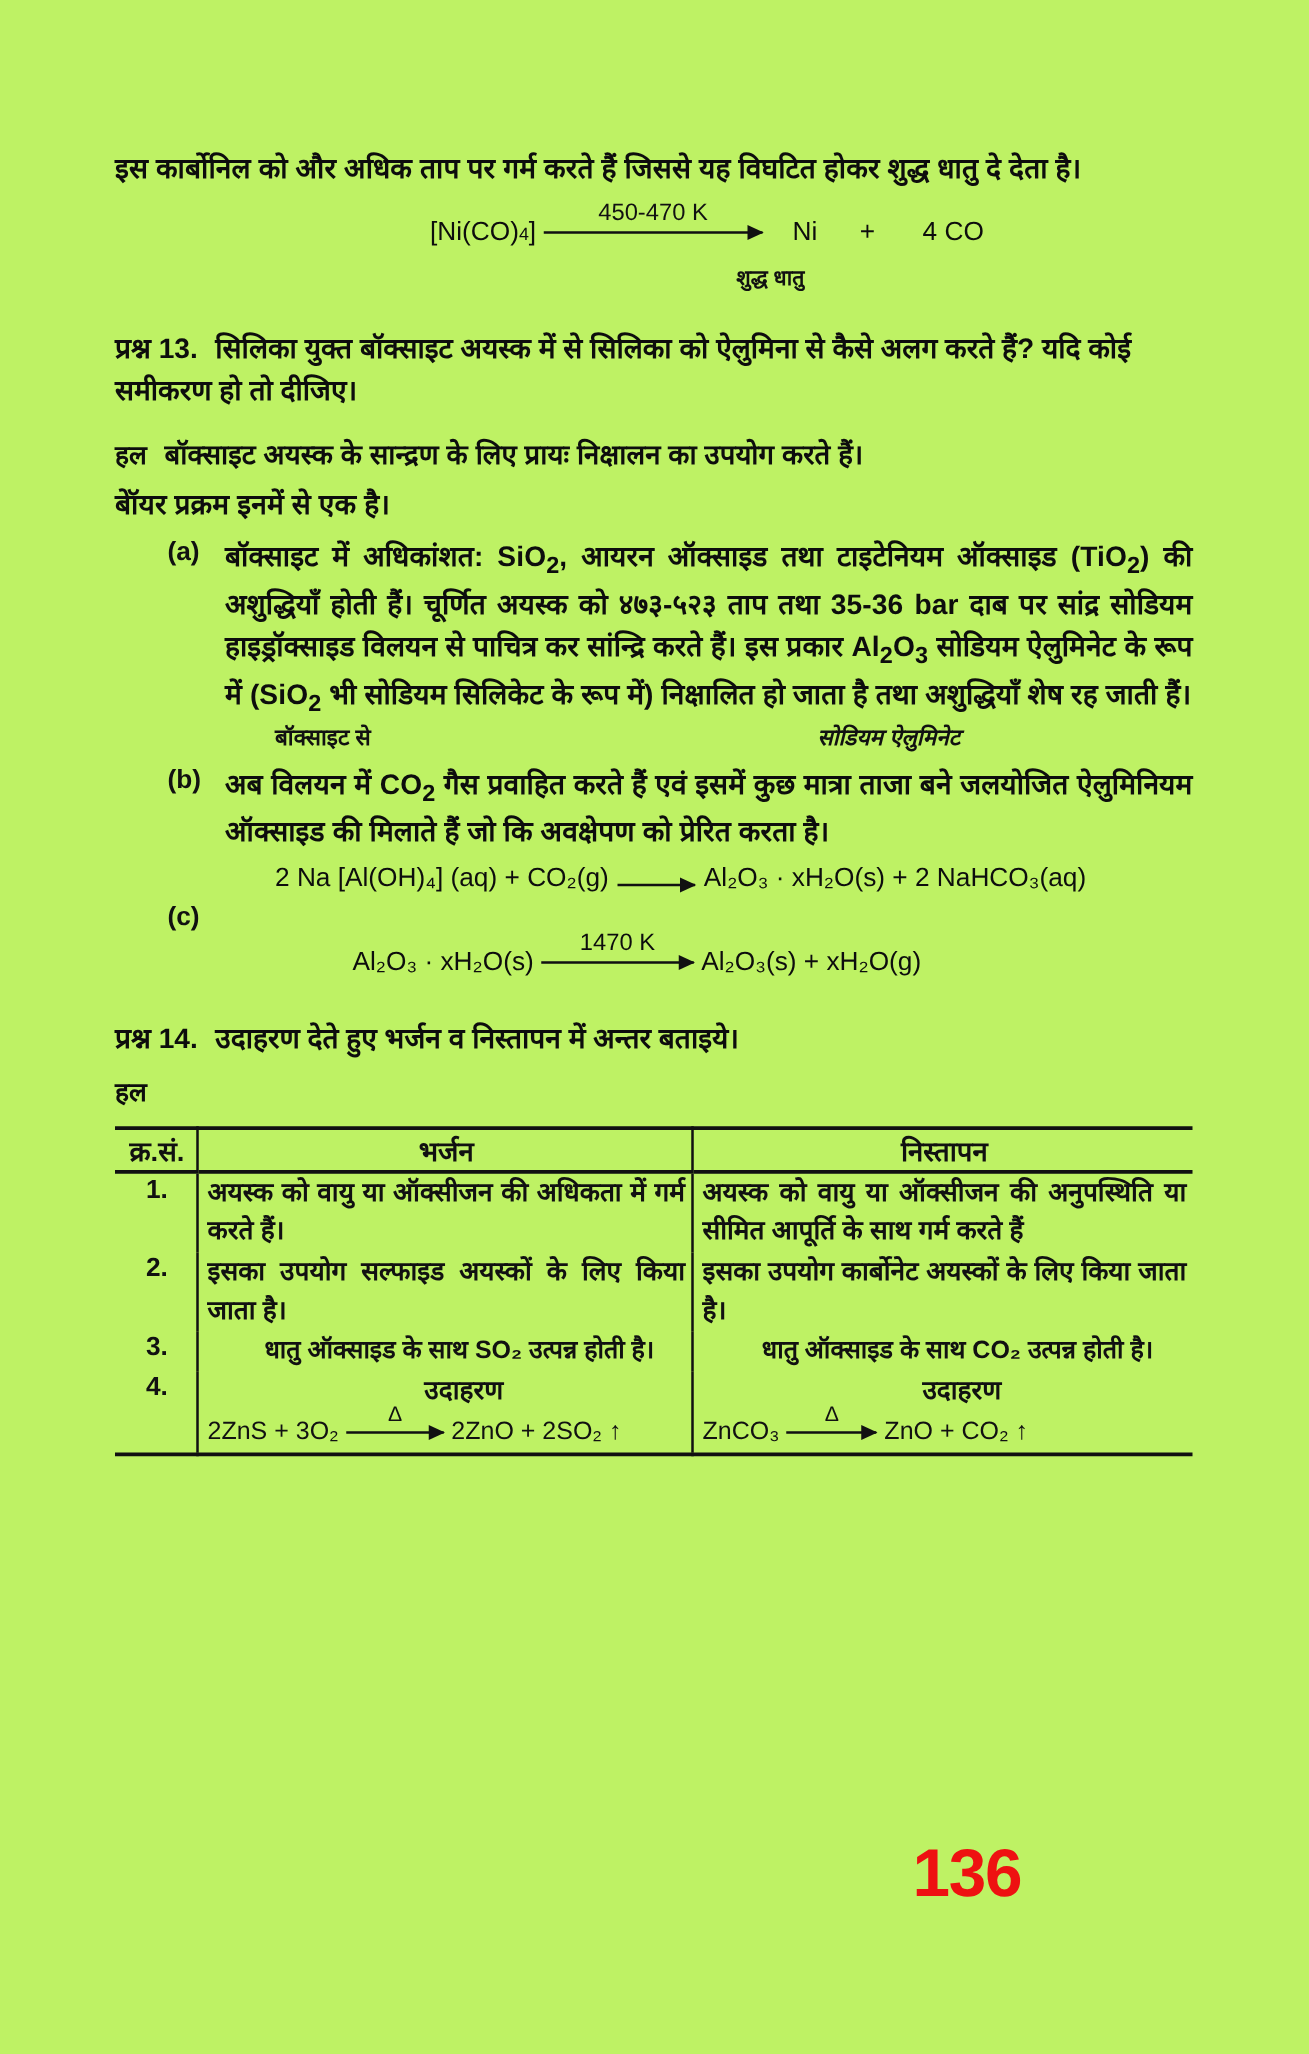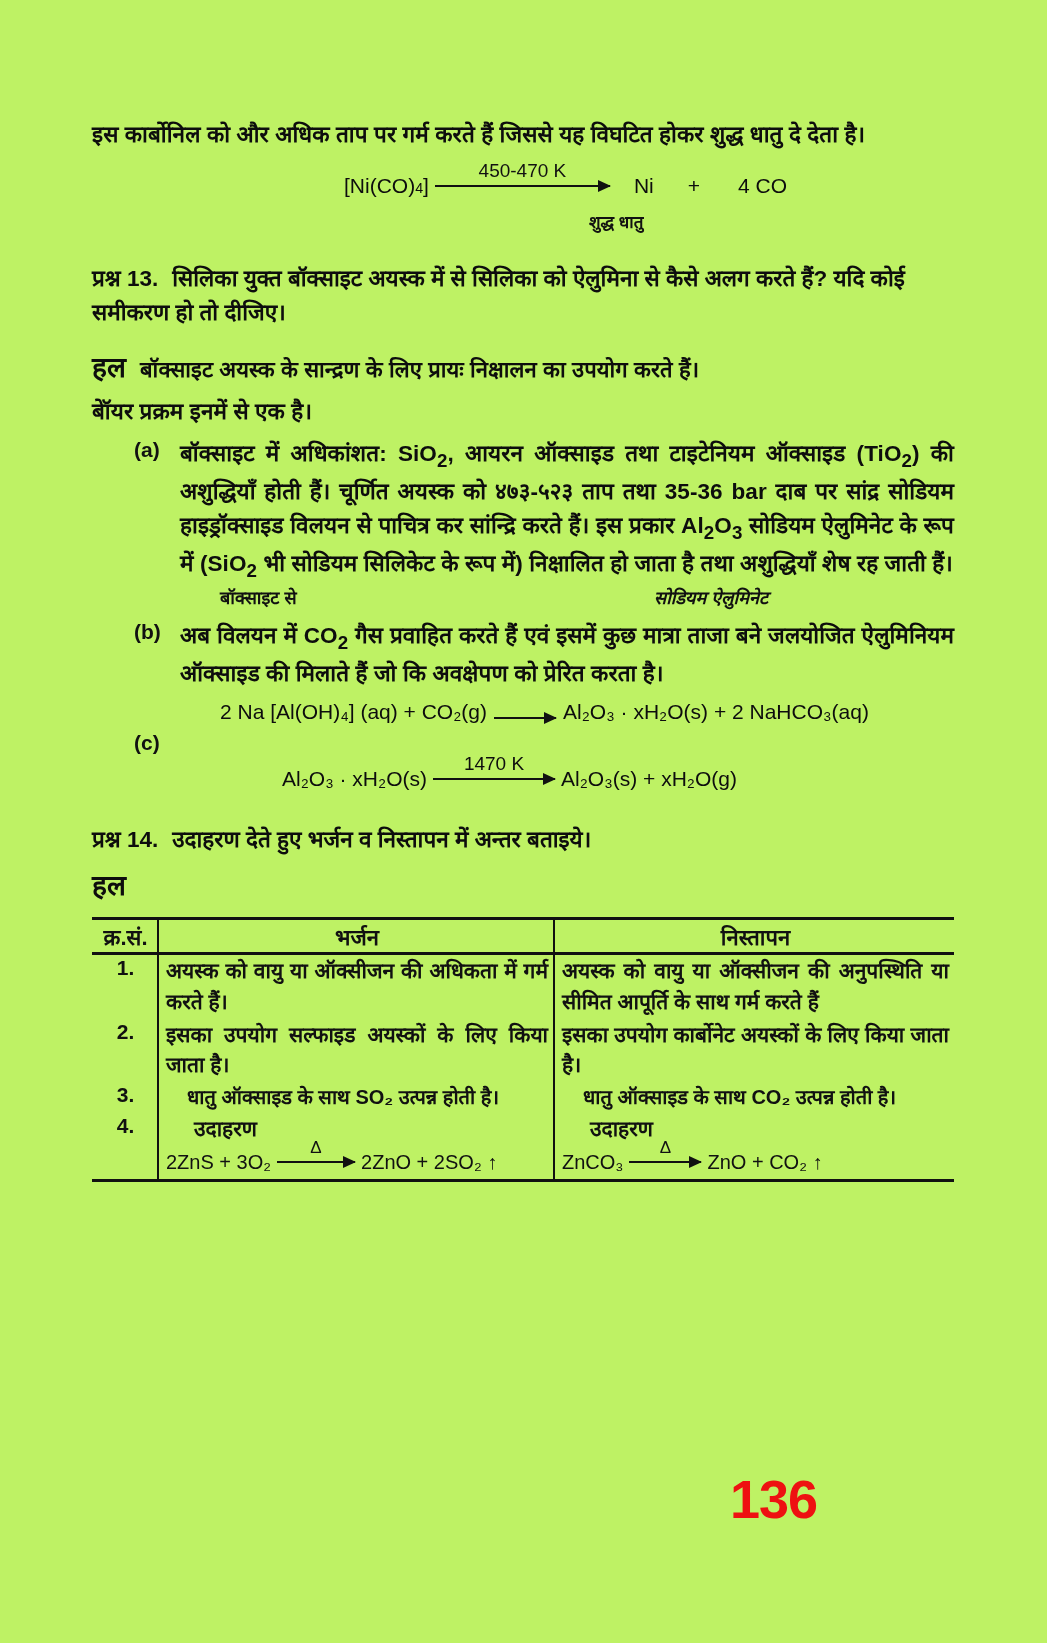--- a/index.html
+++ b/index.html
@@ -144,21 +144,21 @@
   }
   .qno { font-weight: 700; }
   .qgap { display: inline-block; width: 14px; }
 
   .sol-row {
     margin-top: 16px;
   }
   .sol-label {
     font-family: "Liberation Sans", "DejaVu Sans", sans-serif;
     font-weight: 700;
-    font-size: 28px;
+    font-size: 21px;
   }
 
   
   .item {
     display: flex;
     margin-top: 8px;
   }
   .item .mark {
     width: 46px;
     flex: 0 0 46px;
@@ -214,21 +214,21 @@
   }
   .vl { border-left: 2.2px solid #111; }
   .cellhi {
     font-family: "Liberation Sans", "DejaVu Sans", sans-serif;
     font-weight: 700;
     font-size: 21px;
     line-height: 1.46;
     text-align: justify;
     text-justify: inter-word;
   }
-  .cellhi.nj { text-align: left; padding-left: 28px; }
+  .cellhi.nj { text-align: center; padding-left: 28px; }
   .sn {
     font-family: "Liberation Sans", "DejaVu Sans", sans-serif;
     font-weight: 700;
     font-size: 21px;
     text-align: center;
     padding-top: 2px;
   }
   .cell-eq {
     font-family: "Liberation Sans", "DejaVu Sans", sans-serif;
     font-size: 20px;

